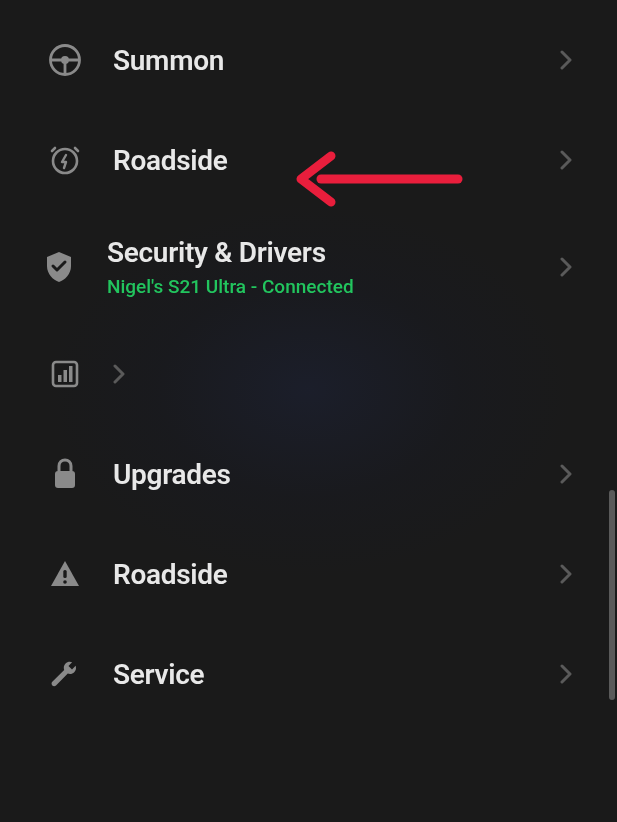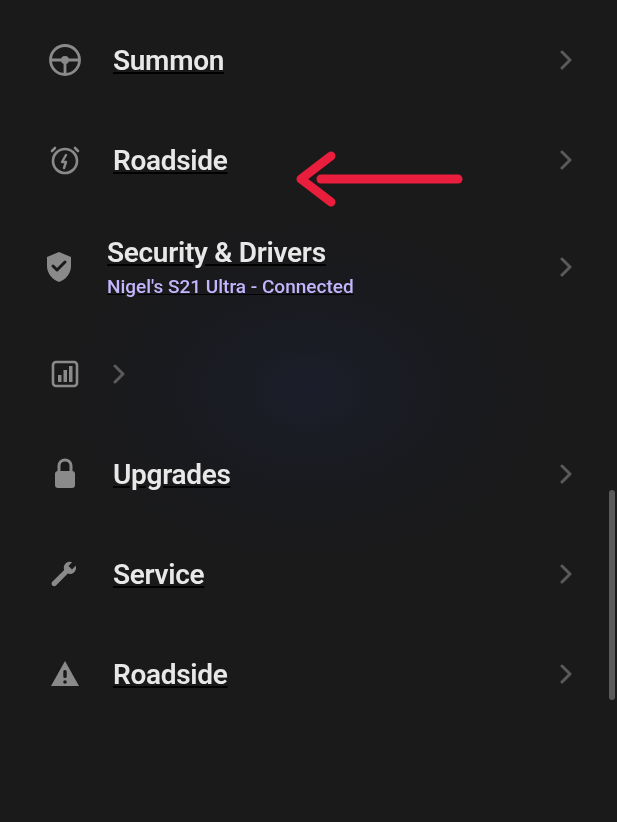--- a/index.html
+++ b/index.html
@@ -46,30 +46,29 @@
       width: 40px;
       height: 40px;
       display: flex;
       align-items: center;
       justify-content: center;
       margin-right: 28px;
       flex-shrink: 0;
     }
     .text-wrap {
       flex: 1;
-      text-decoration: underline;
     }
     .label {
       color: #e8e8e8;
       font-size: 28px;
       font-weight: 600;
       letter-spacing: -0.3px;
     }
     .sublabel {
-      color: #c4b5fd;
+      color: #22c55e;
       font-size: 19px;
       font-weight: 500;
       margin-top: 6px;
     }
     .chevron {
       width: 12px;
       height: 20px;
       flex-shrink: 0;
     }
     .arrow-annotation {
@@ -179,44 +178,44 @@
     </div>
     <div class="chevron">
       <svg width="12" height="20" viewBox="0 0 12 20" fill="none">
         <path d="M2 2 L10 10 L2 18" stroke="#5a5a5a" stroke-width="3" stroke-linecap="round" stroke-linejoin="round"></path>
       </svg>
     </div>
   </div>
 
   <div class="menu-item">
     <div class="icon-wrap">
-      <svg width="34" height="34" viewBox="0 0 34 34" fill="none">
-        <path d="M28 11 C28 14.3 25.3 17 22 17 C21.2 17 20.5 16.85 19.8 16.6 L8 28.5 C7 29.5 5.3 29.5 4.3 28.5 C3.3 27.5 3.3 25.8 4.3 24.8 L16.2 13 C15.95 12.3 15.8 11.6 15.8 10.8 C15.8 7.5 18.5 4.8 21.8 4.8 C22.6 4.8 23.4 5 24.1 5.3 L20.5 8.9 L24 12.4 L27.6 8.8 C27.85 9.5 28 10.2 28 11 Z" fill="#8a8a8a"></path>
-      </svg>
-    </div>
-    <div class="text-wrap">
-      <div class="label">Service</div>
-    </div>
-    <div class="chevron">
-      <svg width="12" height="20" viewBox="0 0 12 20" fill="none">
-        <path d="M2 2 L10 10 L2 18" stroke="#5a5a5a" stroke-width="3" stroke-linecap="round" stroke-linejoin="round"></path>
-      </svg>
-    </div>
-  </div>
-
-  <div class="menu-item">
-    <div class="icon-wrap">
       <svg width="34" height="32" viewBox="0 0 34 32" fill="none">
         <path d="M17 3 L31 28 L3 28 Z" fill="#8a8a8a"></path>
         <rect x="15.3" y="12" width="3.4" height="8" rx="1.5" fill="#1a1a1a"></rect>
         <circle cx="17" cy="24" r="1.8" fill="#1a1a1a"></circle>
       </svg>
     </div>
     <div class="text-wrap">
       <div class="label">Roadside</div>
+    </div>
+    <div class="chevron">
+      <svg width="12" height="20" viewBox="0 0 12 20" fill="none">
+        <path d="M2 2 L10 10 L2 18" stroke="#5a5a5a" stroke-width="3" stroke-linecap="round" stroke-linejoin="round"></path>
+      </svg>
+    </div>
+  </div>
+
+  <div class="menu-item">
+    <div class="icon-wrap">
+      <svg width="34" height="34" viewBox="0 0 34 34" fill="none">
+        <path d="M28 11 C28 14.3 25.3 17 22 17 C21.2 17 20.5 16.85 19.8 16.6 L8 28.5 C7 29.5 5.3 29.5 4.3 28.5 C3.3 27.5 3.3 25.8 4.3 24.8 L16.2 13 C15.95 12.3 15.8 11.6 15.8 10.8 C15.8 7.5 18.5 4.8 21.8 4.8 C22.6 4.8 23.4 5 24.1 5.3 L20.5 8.9 L24 12.4 L27.6 8.8 C27.85 9.5 28 10.2 28 11 Z" fill="#8a8a8a"></path>
+      </svg>
+    </div>
+    <div class="text-wrap">
+      <div class="label">Service</div>
     </div>
     <div class="chevron">
       <svg width="12" height="20" viewBox="0 0 12 20" fill="none">
         <path d="M2 2 L10 10 L2 18" stroke="#5a5a5a" stroke-width="3" stroke-linecap="round" stroke-linejoin="round"></path>
       </svg>
     </div>
   </div>
 
 </div>
 

